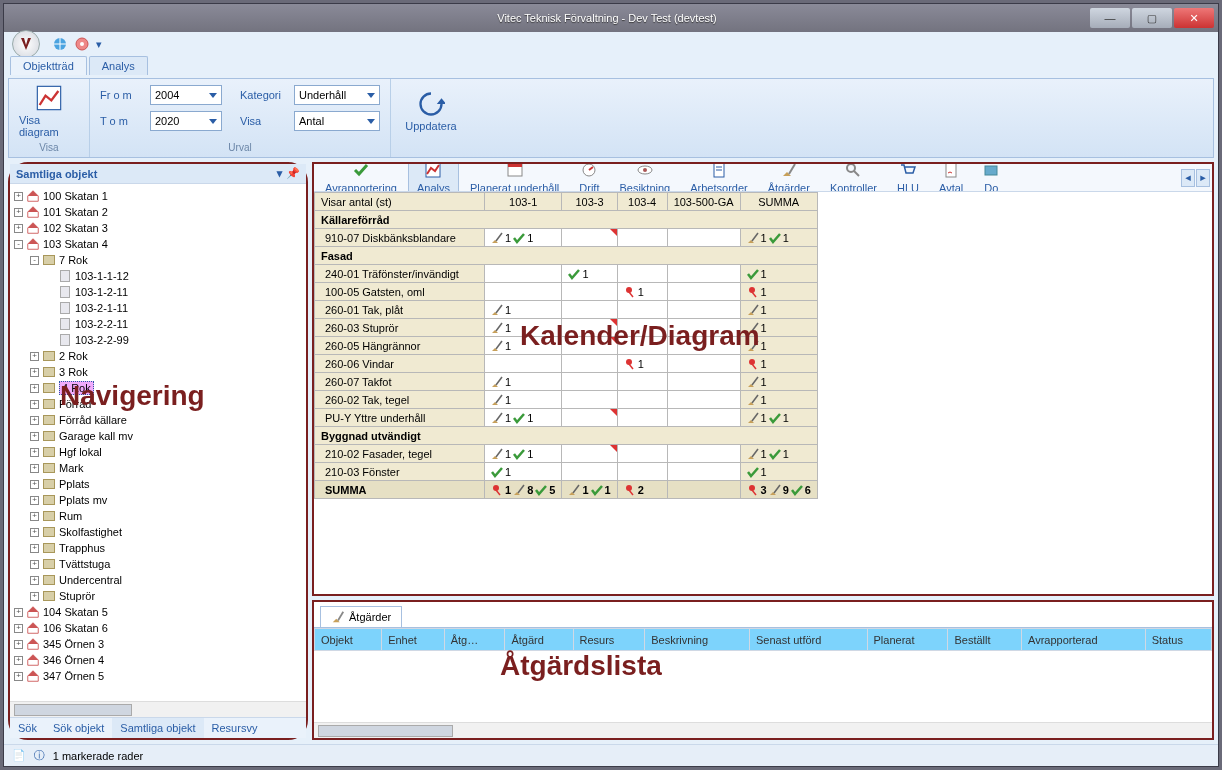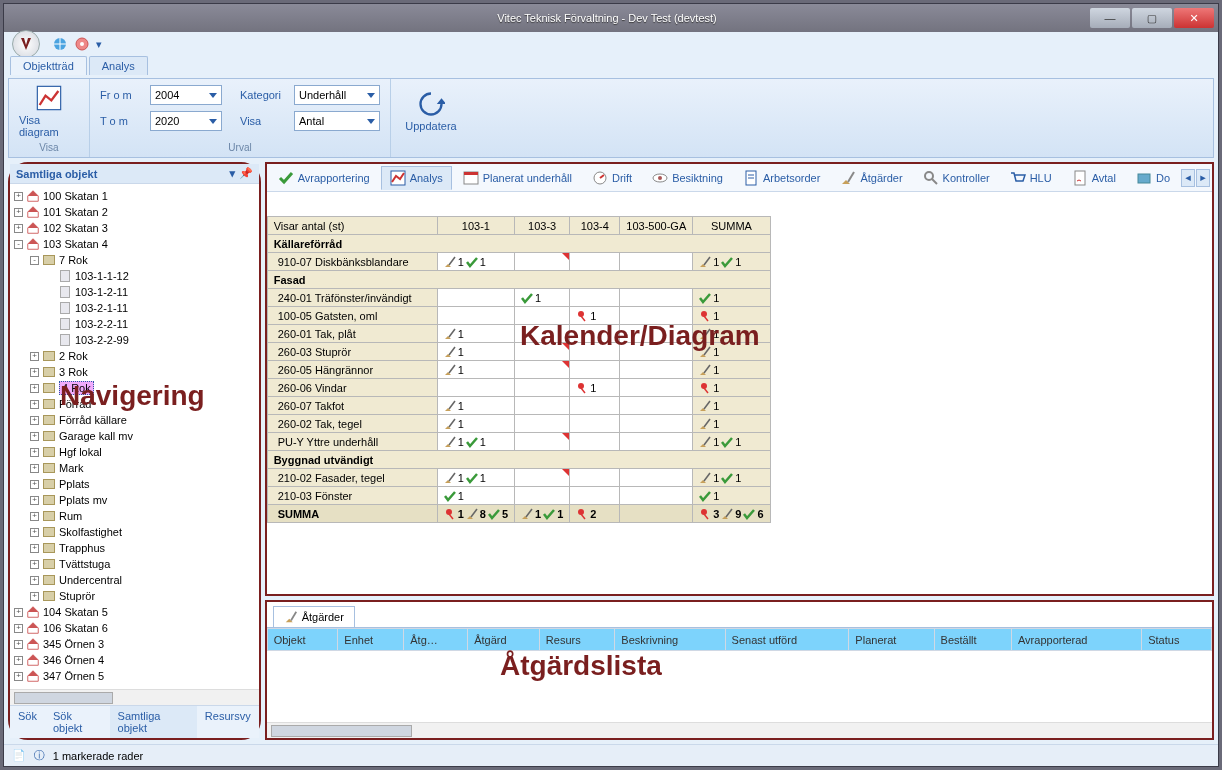--- a/index.html
+++ b/index.html
@@ -53,28 +53,28 @@
 .left-bottom-tabs { display:flex; border-top:1px solid #cad8ea; background:#eaf2fb;}
 .left-bottom-tabs div { padding:4px 8px; color:#2a5da6; cursor:pointer;}
 .left-bottom-tabs div.active { background:#dce9f7; }
 
 .overlay { position:absolute; pointer-events:none; color:#7a1f1f; font-weight:bold; font-size:28px; z-index:50;}
 .ov1 { left:60px; top:380px; }
 .ov2 { left:520px; top:320px; }
 .ov3 { left:500px; top:650px; }
 
 .tabstrip { display:flex; align-items:center; border-bottom:1px solid #cad8ea; background:#f4f8fd; height:28px; overflow:hidden; gap:2px; padding:0 2px;}
-.tabstrip .tbtn { display:flex; align-items:center; gap:4px; padding:3px 8px; color:#2a5da6; cursor:pointer; white-space:nowrap; border:1px solid transparent;}
+.tabstrip .tbtn { display:flex; align-items:center; gap:4px; padding:3px 8px; color:#2a5da6; cursor:pointer; white-space:nowrap; border:1px solid transparent;flex-direction:column;}
 .tabstrip .tbtn.active { background:#dce9f7; border:1px solid #a7c0e0; border-bottom-color:#dce9f7;}
 .tabstrip svg { width:16px; height:16px; }
 .hscroll { margin-left:auto; display:flex; gap:1px;}
 .hscroll div { width:14px; height:18px; background:#dce9f7; border:1px solid #a7c0e0; display:flex; align-items:center; justify-content:center; color:#2a5da6;}
 
 .grid-wrap { flex:1; overflow:auto; }
-table.grid { border-collapse:collapse; width:auto;margin-top:24px; }
+table.grid { border-collapse:collapse; width:auto; }
 table.grid th, table.grid td { border:1px solid #b8b8b8; padding:2px 6px; height:18px; background:#fff; min-width:50px;}
 table.grid th { background:#f0ead2; font-weight:normal; text-align:center;}
 table.grid th.rowlabel { background:#f0ead2; text-align:left; min-width:170px; font-weight:normal;}
 table.grid td.rowlabel { background:#f0ead2; text-align:left; padding-left:10px;}
 table.grid tr.group td { background:#f0ead2; font-weight:bold; text-align:left;}
 table.grid tr.summa td, table.grid tr.summa th { background:#e6e0c4; font-weight:bold;}
 .cell { display:flex; align-items:center; gap:2px; }
 .ic { width:12px; height:12px; display:inline-block;}
 .brush svg, .check svg, .pin svg { width:12px; height:12px; }
 .corner-flag { position:relative; }

